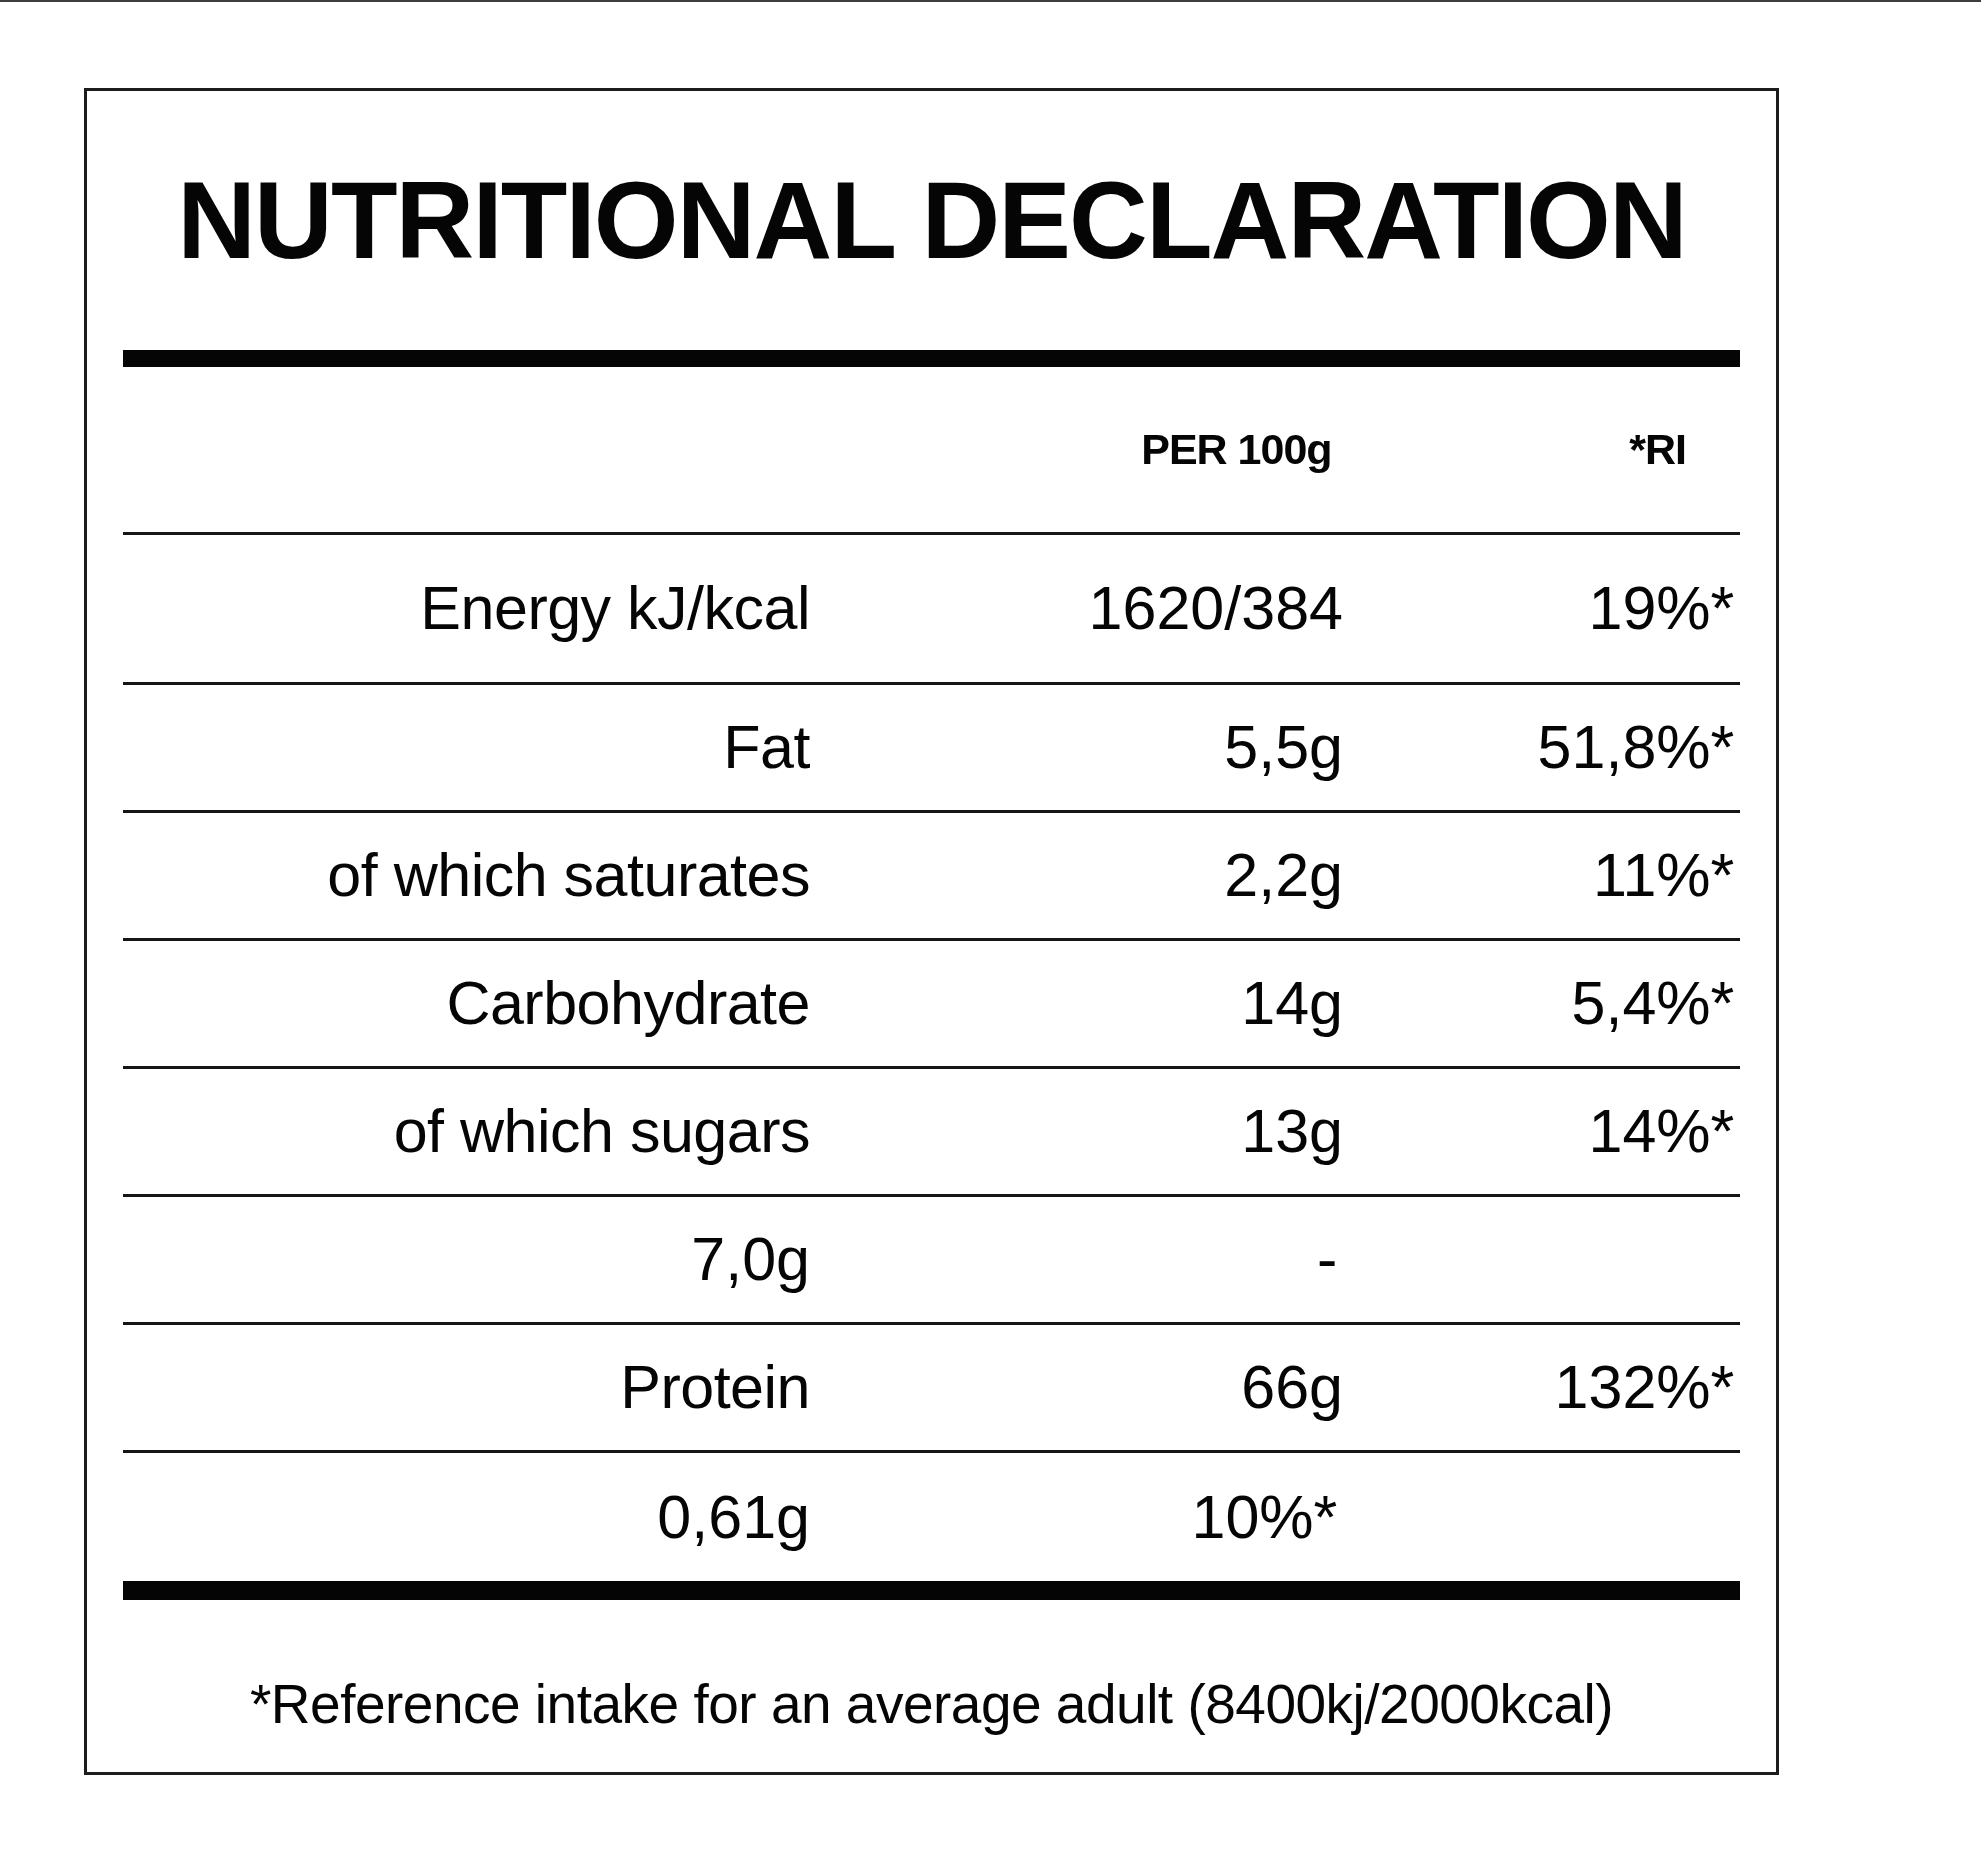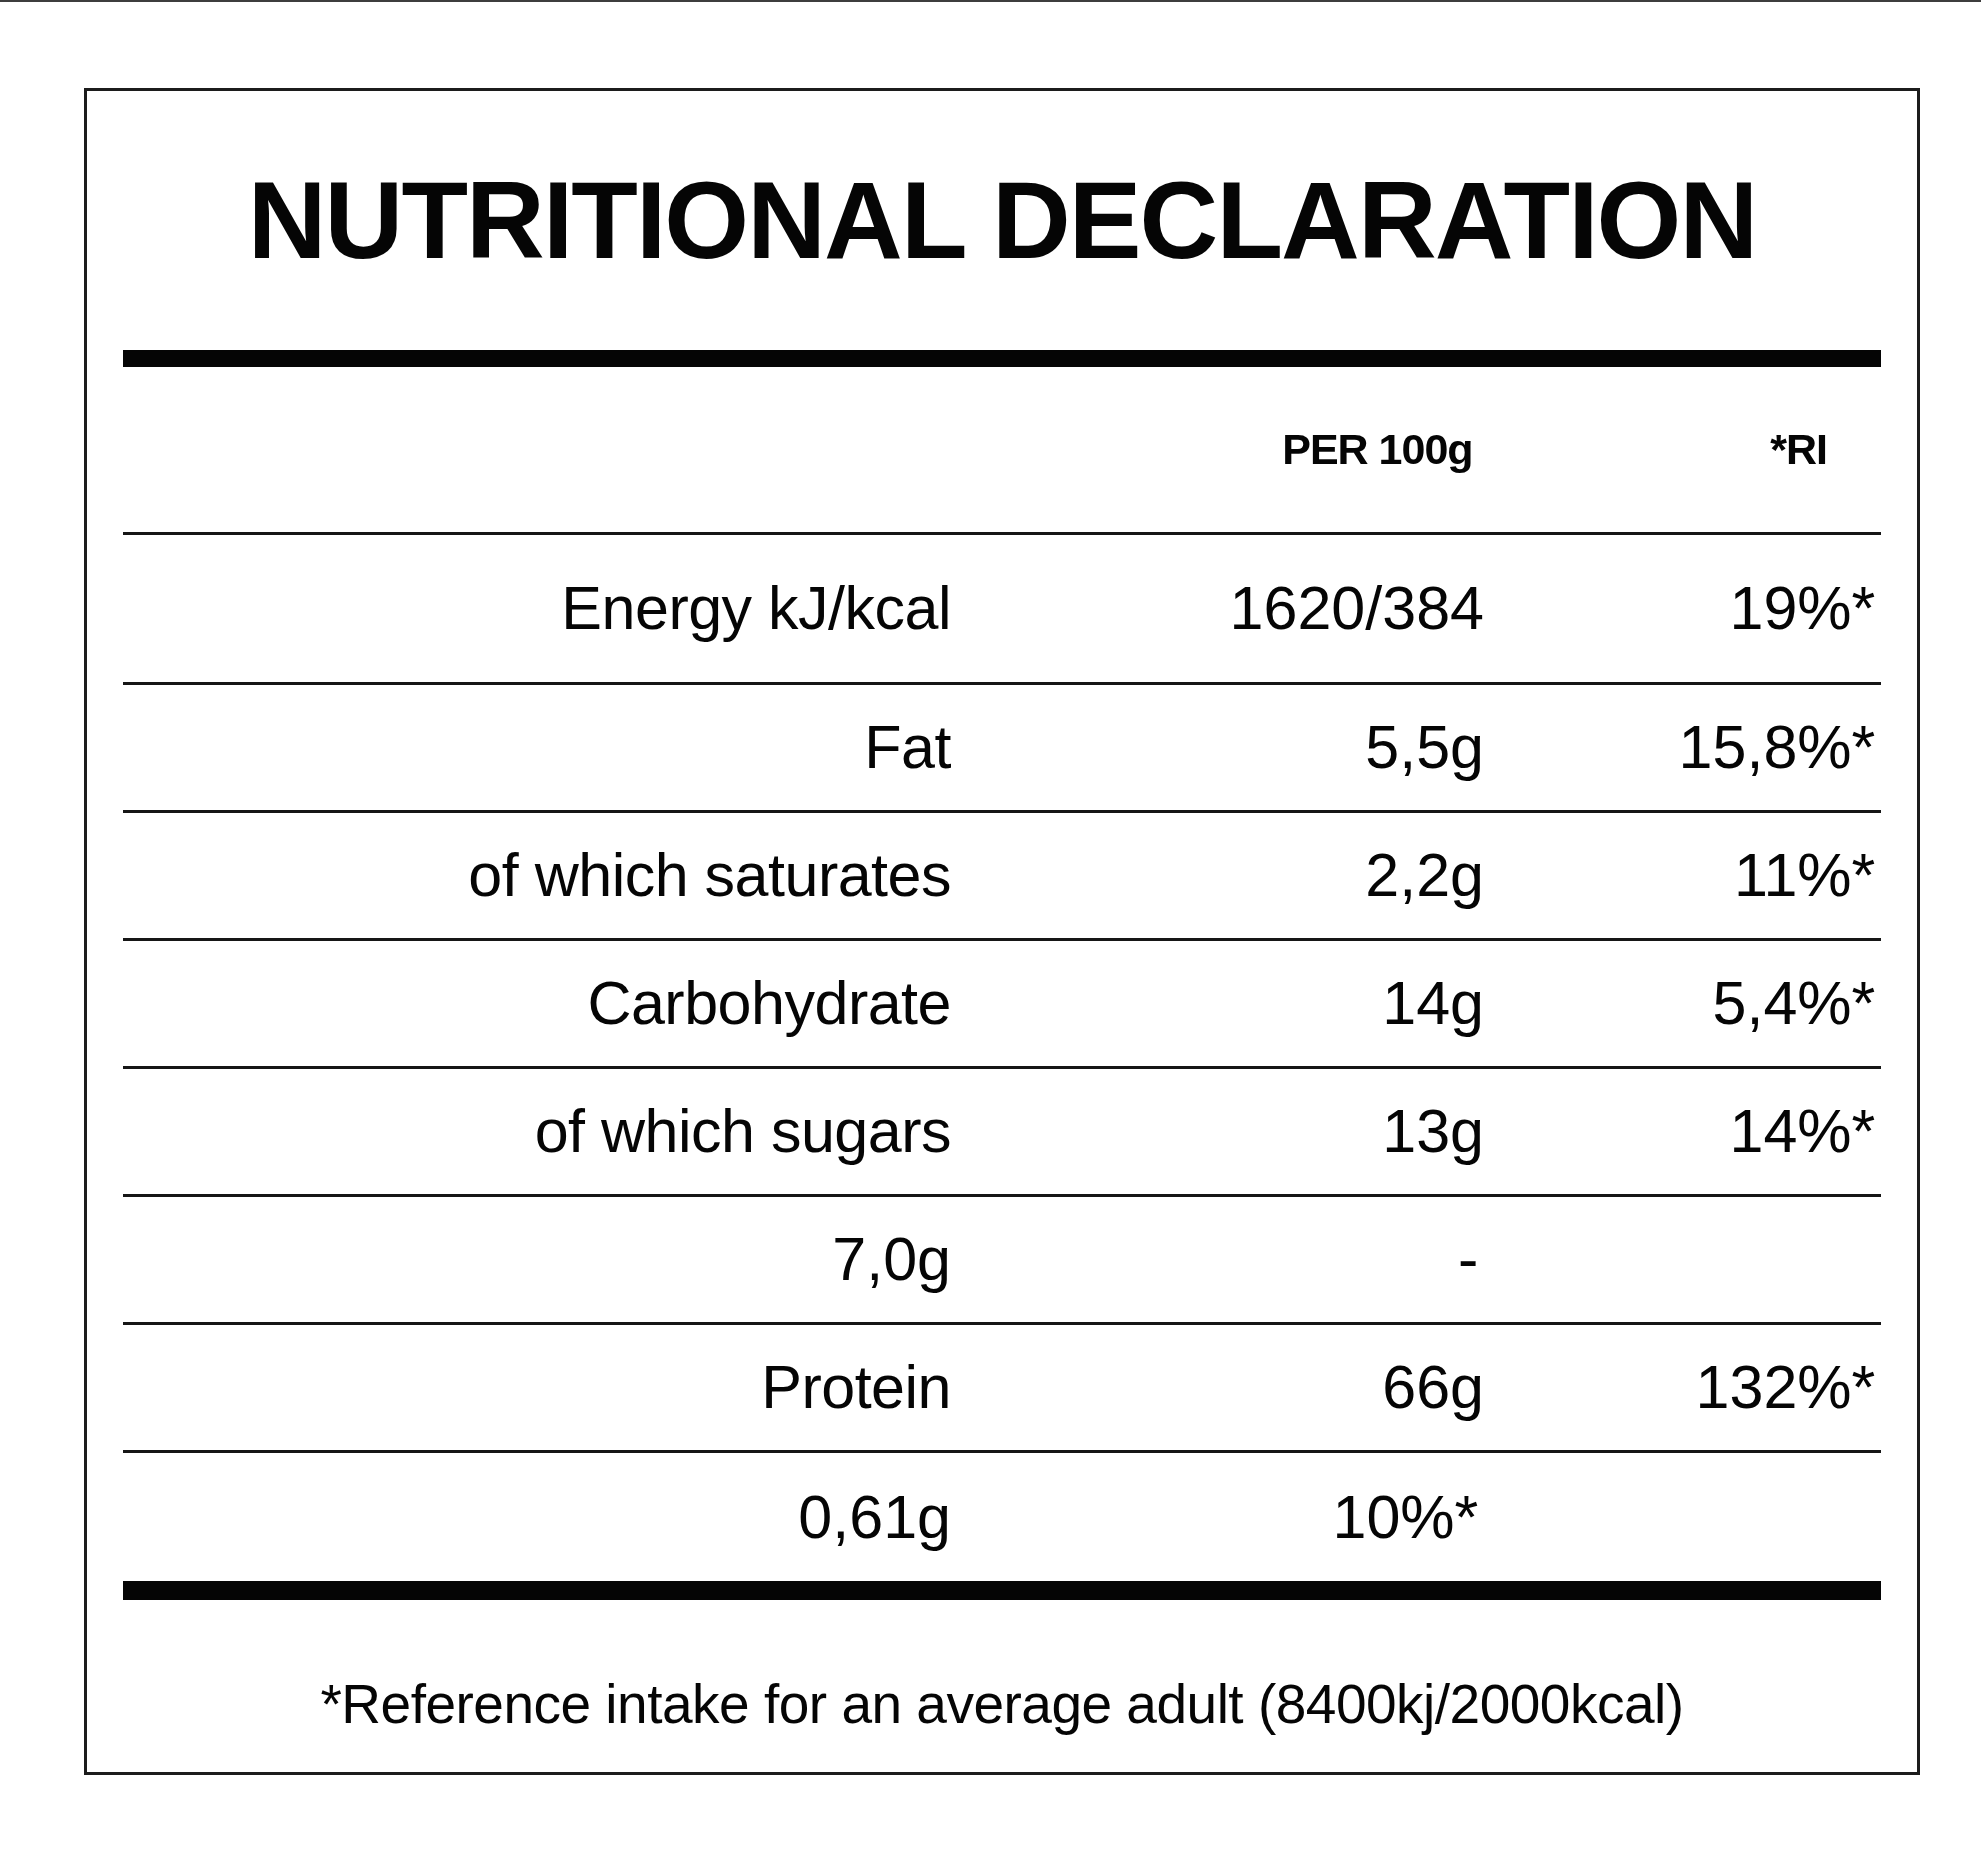--- a/index.html
+++ b/index.html
@@ -20,21 +20,21 @@
     position: absolute;
     top: 0; left: 0;
     width: 100%;
     height: 1.9px;
     background: #3d3d3d;
   }
   .frame {
     position: absolute;
     left: 84px;
     top: 88px;
-    width: 1836px;
+    width: 1695px;
     height: 1687px;
     border: 3.8px solid #1c1c1c;
     box-sizing: border-box;
     background: #ffffff;
   }
   .inner {
     margin: 0 36px;
     height: 100%;
     display: flex;
     flex-direction: column;
@@ -134,21 +134,21 @@
 
       <div class="row first">
         <div class="cell lbl">Energy kJ/kcal</div>
         <div class="cell val">1620/384</div>
         <div class="cell ri">19%*</div>
       </div>
 
       <div class="row">
         <div class="cell lbl">Fat</div>
         <div class="cell val">5,5g</div>
-        <div class="cell ri">15,8%*</div>
+        <div class="cell ri">51,8%*</div>
       </div>
 
       <div class="row">
         <div class="cell lbl">of which saturates</div>
         <div class="cell val">2,2g</div>
         <div class="cell ri">11%*</div>
       </div>
 
       <div class="row">
         <div class="cell lbl">Carbohydrate</div>

